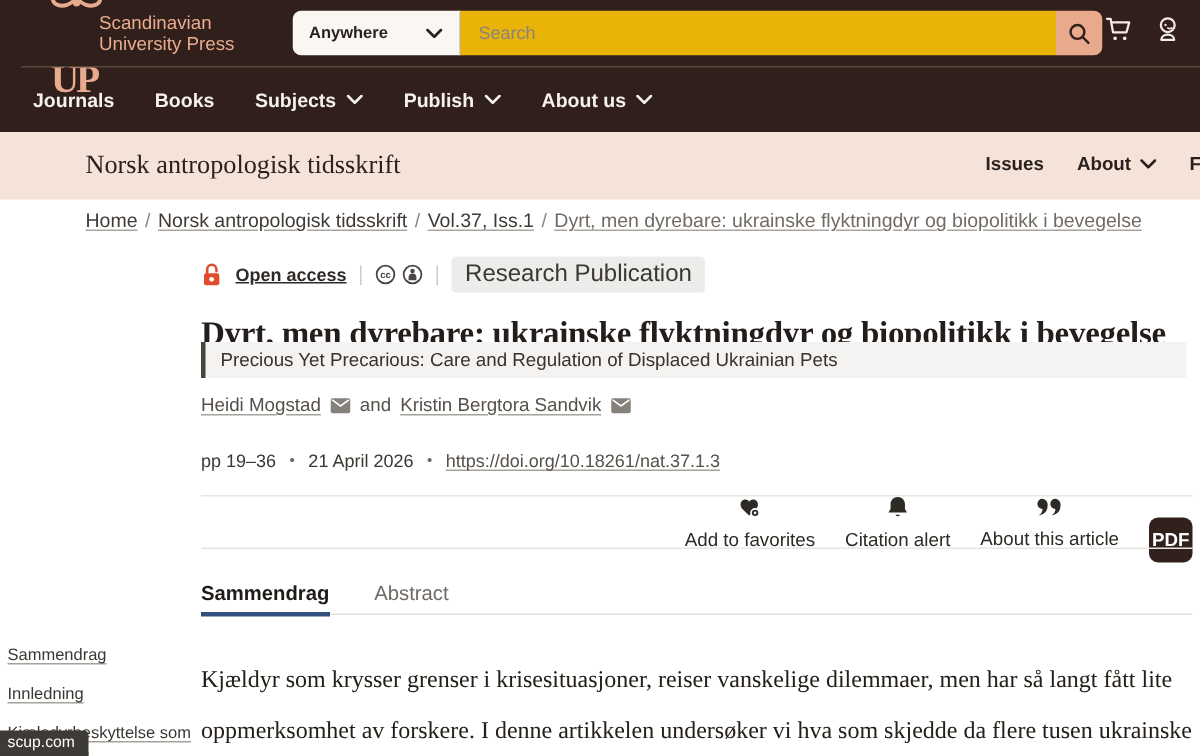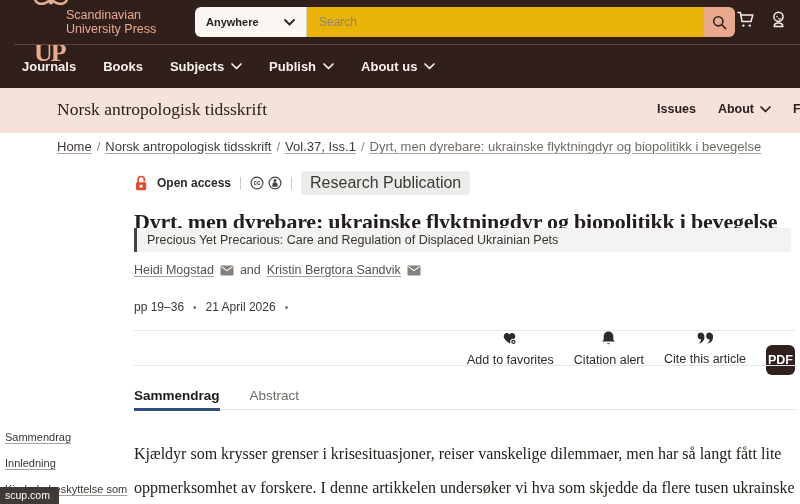--- a/index.html
+++ b/index.html
@@ -35,21 +35,21 @@
                 font:700 12.5px "Liberation Sans",sans-serif;color:#2a211f;cursor:pointer;}
 
   
   .breadcrumb{position:absolute;top:139px;left:57px;display:flex;gap:5px;font-size:13px;color:#44403c;white-space:nowrap;text-align:center;}
   .crumb{color:#3f3a36;text-decoration:underline;text-decoration-color:#aaa49e;text-underline-offset:2px;cursor:pointer;}
   .crumb.current{color:#716b66;}
   .crumb-sep{color:#8d8781;}
 
   
   .access-row{position:absolute;top:171px;left:134px;display:flex;align-items:center;gap:9px;}
-  .access-label{font:700 12px "Liberation Sans",sans-serif;color:#2e2a27;}
+  .access-label{font:700 12px "Liberation Sans",sans-serif;color:#2e2a27;text-decoration:underline;}
   .vsep{width:1px;height:13px;background:#cfcac5;}
   .cc-icons{display:flex;align-items:center;gap:4px;}
   .type-badge{background:#ececea;border-radius:3px;padding:3px 9px;font-size:16px;color:#3c3835;}
   .article-title{position:absolute;top:194px;left:134px;width:661px;font:700 22px "Liberation Serif",serif;
                  color:#231e1b;letter-spacing:-0.2px;}
   .article-subtitle{position:absolute;top:228px;left:134px;width:634px;background:#f4f3f1;
                     border-left:3px solid #48433f;padding:5px 10px;font-size:12.5px;color:#36322e;}
   .authors-row{position:absolute;top:263px;left:134px;display:flex;align-items:center;gap:6px;
                font-size:12.5px;color:#56514c;}
   .author-link{text-decoration:underline;text-decoration-color:#a6a19b;text-underline-offset:2px;cursor:pointer;color:#56514c;}
@@ -235,20 +235,21 @@
       <rect x="0.5" y="0.5" width="13" height="10" rx="1.2" fill="#87817b"></rect>
       <path d="M1.4 1.6L7 5.6l5.6-4" stroke="#fff" stroke-width="1.1" fill="none"></path>
     </svg>
   </div>
 
   <div class="meta-row">
     <span>pp 19–36</span>
     <span class="meta-dot">•</span>
     <span>21 April 2026</span>
     <span class="meta-dot">•</span>
+    <a class="doi-link">https://doi.org/10.18261/nat.37.1.3</a>
   </div>
 
   <div class="rule rule-1"></div>
 
   <div class="actions-row">
     <button class="action-btn">
       <svg width="16" height="15" viewBox="0 0 16 15">
         <path d="M7.5 12.6C4.6 10 1.7 8.1 1.7 5.3 1.7 3.5 3.1 2 4.9 2 6 2 7 2.6 7.5 3.5 8 2.6 9 2 10.1 2c1.8 0 3.2 1.5 3.2 3.3 0 2.8-2.9 4.7-5.8 7.3z" fill="#2e2a26"></path>
         <circle cx="11.4" cy="10.9" r="2.7" fill="#2e2a26" stroke="#fff" stroke-width="1.1"></circle>
         <circle cx="11.4" cy="10.9" r="0.9" fill="#fff"></circle>
@@ -260,21 +261,21 @@
         <path d="M7.5 1.4c-2.7 0-4.8 2.1-4.8 4.8v3.2L1.3 11.6h12.4L12.3 9.4V6.2c0-2.7-2.1-4.8-4.8-4.8z" fill="#2e2a26"></path>
         <path d="M6 13.2a1.6 1.6 0 0 0 3 0z" fill="#2e2a26"></path>
       </svg>
       <span>Citation alert</span>
     </button>
     <button class="action-btn">
       <svg width="17" height="13" viewBox="0 0 17 13">
         <path d="M4 0.5A3.4 3.4 0 1 0 4 7.3C4 9.4 3.1 10.6 1.4 11.5 5.3 11 7.4 8.7 7.4 5A3.9 3.9 0 0 0 4 0.5Z" fill="#2e2a26"></path>
         <path d="M12.6 0.5A3.4 3.4 0 1 0 12.6 7.3C12.6 9.4 11.7 10.6 10 11.5 13.9 11 16 8.7 16 5A3.9 3.9 0 0 0 12.6 0.5Z" fill="#2e2a26"></path>
       </svg>
-      <span>Cite this article</span>
+      <span>About this article</span>
     </button>
     <button class="pdf-btn">PDF</button>
   </div>
 
   <div class="rule rule-2"></div>
 
   <div class="tabs-row">
     <button class="tab active">Sammendrag</button>
     <button class="tab">Abstract</button>
   </div>

